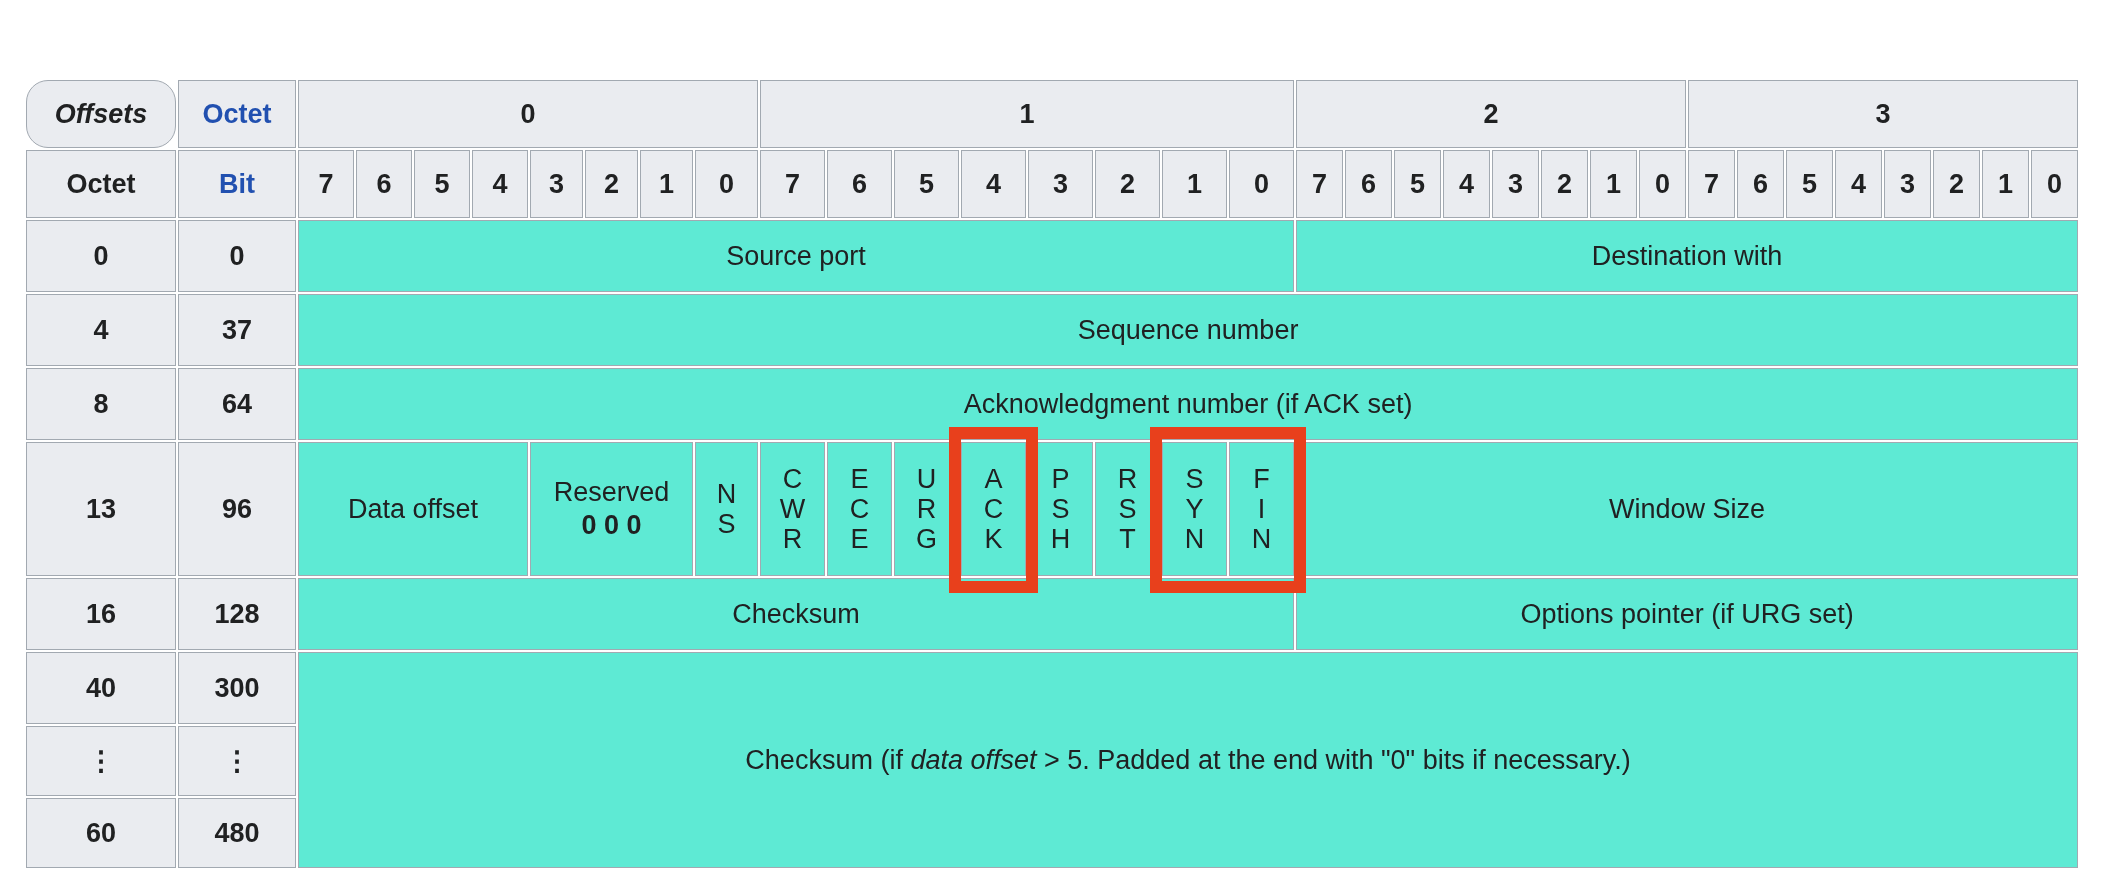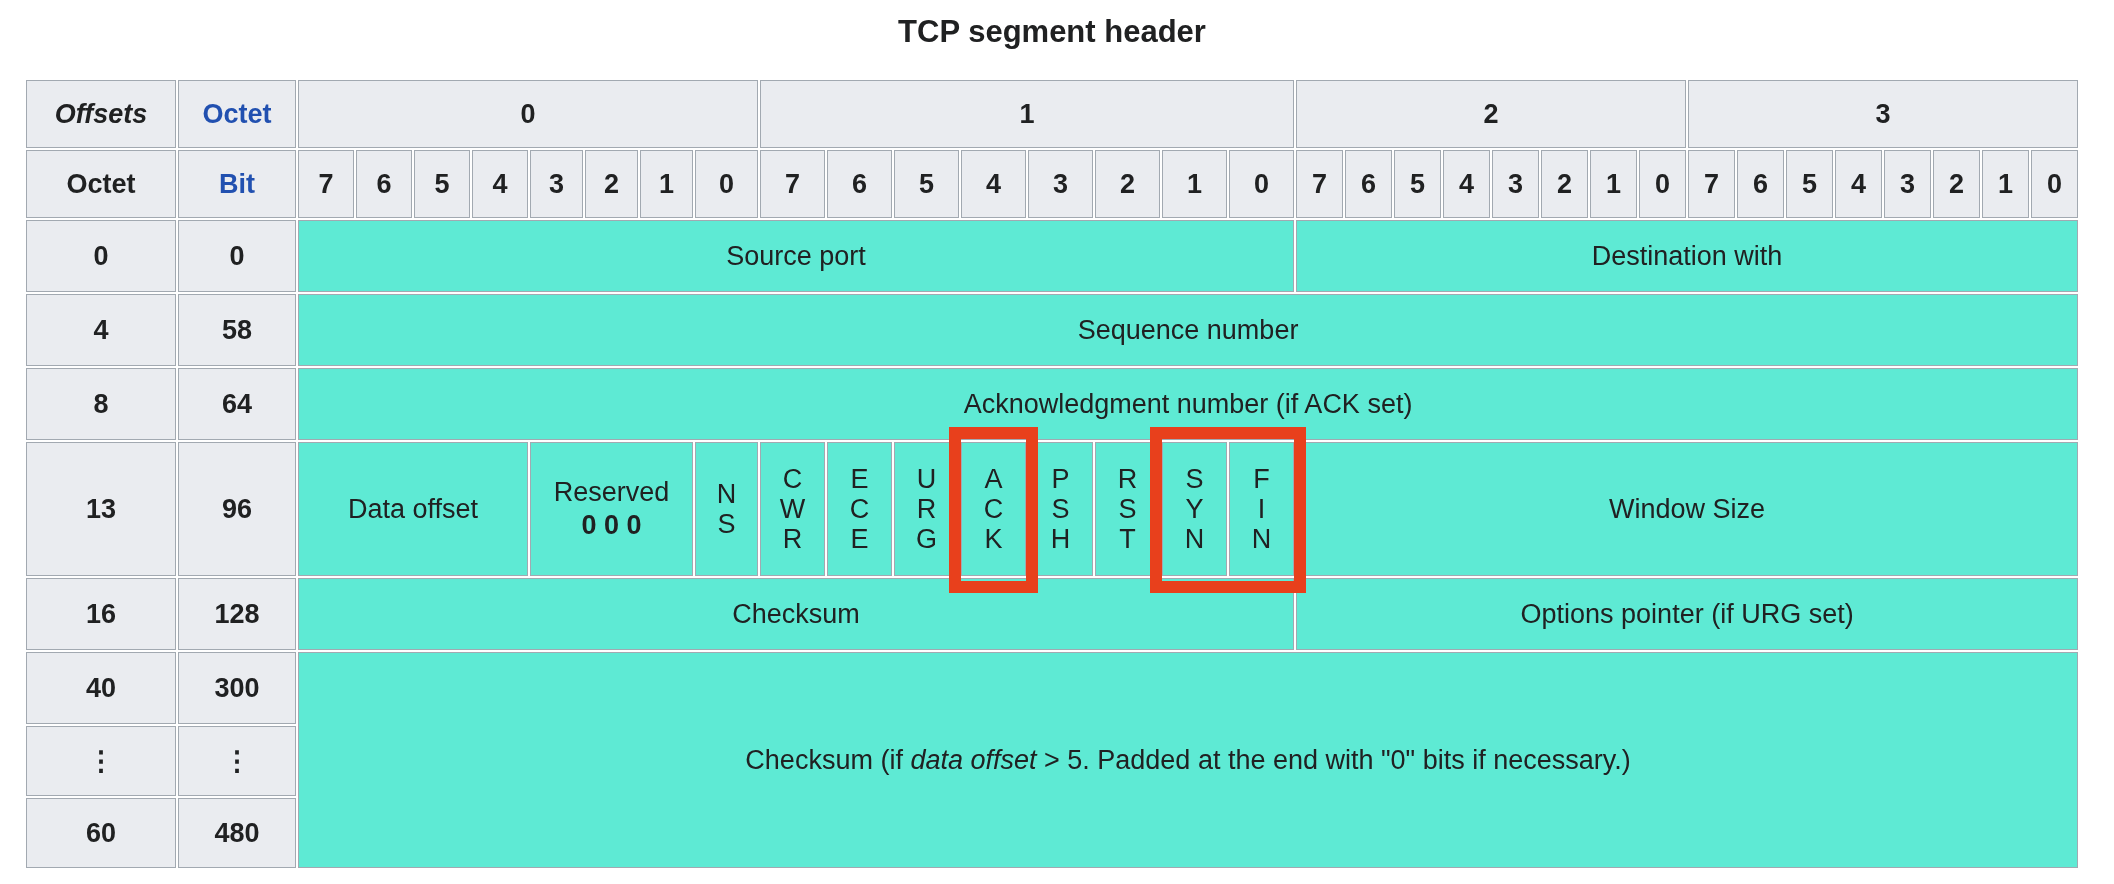--- a/index.html
+++ b/index.html
@@ -16,42 +16,41 @@
     table-layout:fixed; border-collapse:separate; border-spacing:2px;
   }
   table.tcp th, table.tcp td {
     box-sizing:border-box; border:1px solid #a2a9b1;
     text-align:center; vertical-align:middle; padding:0 4px;
     font-size:27px; overflow:hidden;
   }
   th.hd { background:#eaecf0; font-weight:bold; font-size:28px; }
   td.bd { background:#5eead4; font-weight:normal; }
   .blue { color:#2150b0; }
-  .it { font-style:italic; }
+  .it { font-style:italic;border-radius:22px; }
   .flag { white-space:pre-line; line-height:30px; padding:0; }
   .pink { background:#f7caca; }
   .block { display:block; line-height:33px; }
   .bold { font-weight:bold; }
   .h68 > th, .h68 > td { height:68px; }
   .h72 > th, .h72 > td { height:72px; }
   .h134 > th, .h134 > td { height:134px; }
   .h70 > th, .h70 > td { height:70px; }
   .redbox {
     position:absolute; box-sizing:border-box;
     border:12px solid #e8401c; background:transparent;
   }
   .redbox.ack { left:949px; top:427px; width:89px; height:166px; }
   .redbox.synfin { left:1150px; top:427px; width:156px; height:166px; }
 </style>
 </head>
 <body>
 
 <div class="page">
 
-  <div class="title">TCP segment header</div>
 
   <table class="tcp">
     <colgroup>
       <col style="width:150px">
         <col style="width:118px">
       <col style="width:56px">
         <col style="width:56px">
         <col style="width:56px">
         <col style="width:56px">
       <col style="width:53px">
@@ -129,21 +128,21 @@
         <th class="hd">0</th>
       </tr>
       <tr class="h72">
         <th class="hd">0</th>
         <th class="hd">0</th>
         <td class="bd" colspan="16">Source port</td>
         <td class="bd" colspan="16">Destination with</td>
       </tr>
       <tr class="h72">
         <th class="hd">4</th>
-        <th class="hd">58</th>
+        <th class="hd">37</th>
         <td class="bd" colspan="32">Sequence number</td>
       </tr>
       <tr class="h72">
         <th class="hd">8</th>
         <th class="hd">64</th>
         <td class="bd" colspan="32">Acknowledgment number (if ACK set)</td>
       </tr>
       <tr class="h134">
         <th class="hd">13</th>
         <th class="hd">96</th>

